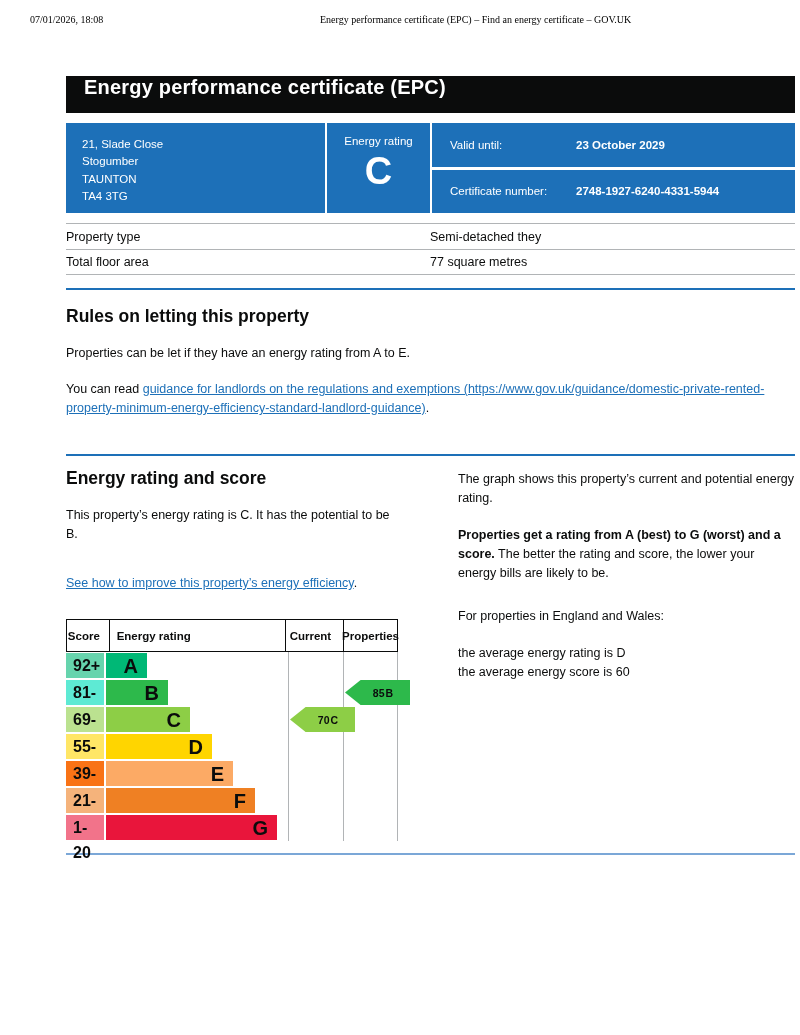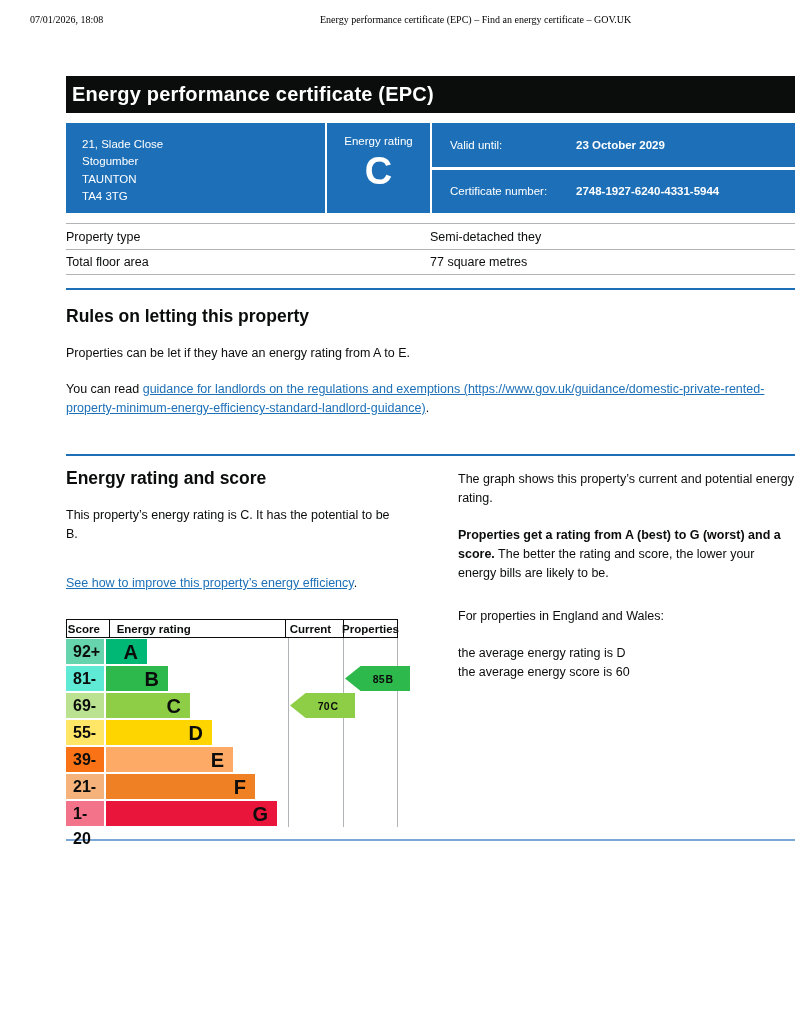--- a/index.html
+++ b/index.html
@@ -19,21 +19,21 @@
   .print-title {
     position: absolute; left: 320px; top: 14px;
     font-family: "Liberation Serif", serif; font-size: 10px; color: #000;
   }
 
   .content { position: absolute; left: 66px; top: 76px; width: 729px; }
 
   
   .banner {
     background: #0b0c0c; height: 37px; width: 100%;
-    display: flex; align-items: center; padding-left: 6px;
+    display: flex; padding-left: 18px;
   }
   .banner h1 { color: #ffffff; font-size: 20px; font-weight: bold; letter-spacing: 0.2px; }
 
   
   .summary-row { margin-top: 10px; display: flex; gap: 2px; height: 90px; }
   .blue-box { background: #1d70b8; color: #ffffff; }
   .address-box { width: 259px; padding: 13px 16px; font-size: 11.5px; line-height: 1.5; }
   .rating-box { width: 103px; text-align: center; padding-top: 12px; }
   .rating-box .rating-label { font-size: 11.5px; }
   .rating-box .rating-letter { font-size: 38px; font-weight: bold; line-height: 1.2; margin-top: 2px; }
@@ -68,21 +68,21 @@
   .col-right { width: 337px; margin-left: 56px; }
   .col-right p.body-text:first-child { margin-top: 2px; }
   .col-right .p2 { margin-top: 18px; }
   .col-right .p3 { margin-top: 24px; }
   .col-right .avg-lines { margin-top: 18px; }
   .improve-link-block { display: block; margin-top: 30px; font-size: 12.5px; line-height: 1.52; }
 
   
   .epc-chart { width: 332px; margin-top: 26px; }
   .chart-header {
-    display: flex; height: 19px; align-items: stretch;
+    display: flex; height: 33px; align-items: stretch;
     border-top: 1px solid #0b0c0c; border-bottom: 1px solid #0b0c0c;
     font-size: 11.5px; font-weight: bold; gap: 8px;
   }
   .chart-header > div { border-left: 1px solid #0b0c0c; display: flex; align-items: center; }
   .chart-header > div:last-child { border-right: 1px solid #0b0c0c; }
   .ch-score { width: 38px; justify-content: center; }
   .ch-rating { width: 184px; padding-left: 7px; }
   .ch-current { width: 55px; justify-content: center; }
   .ch-potential { width: 55px; justify-content: center; }
 

